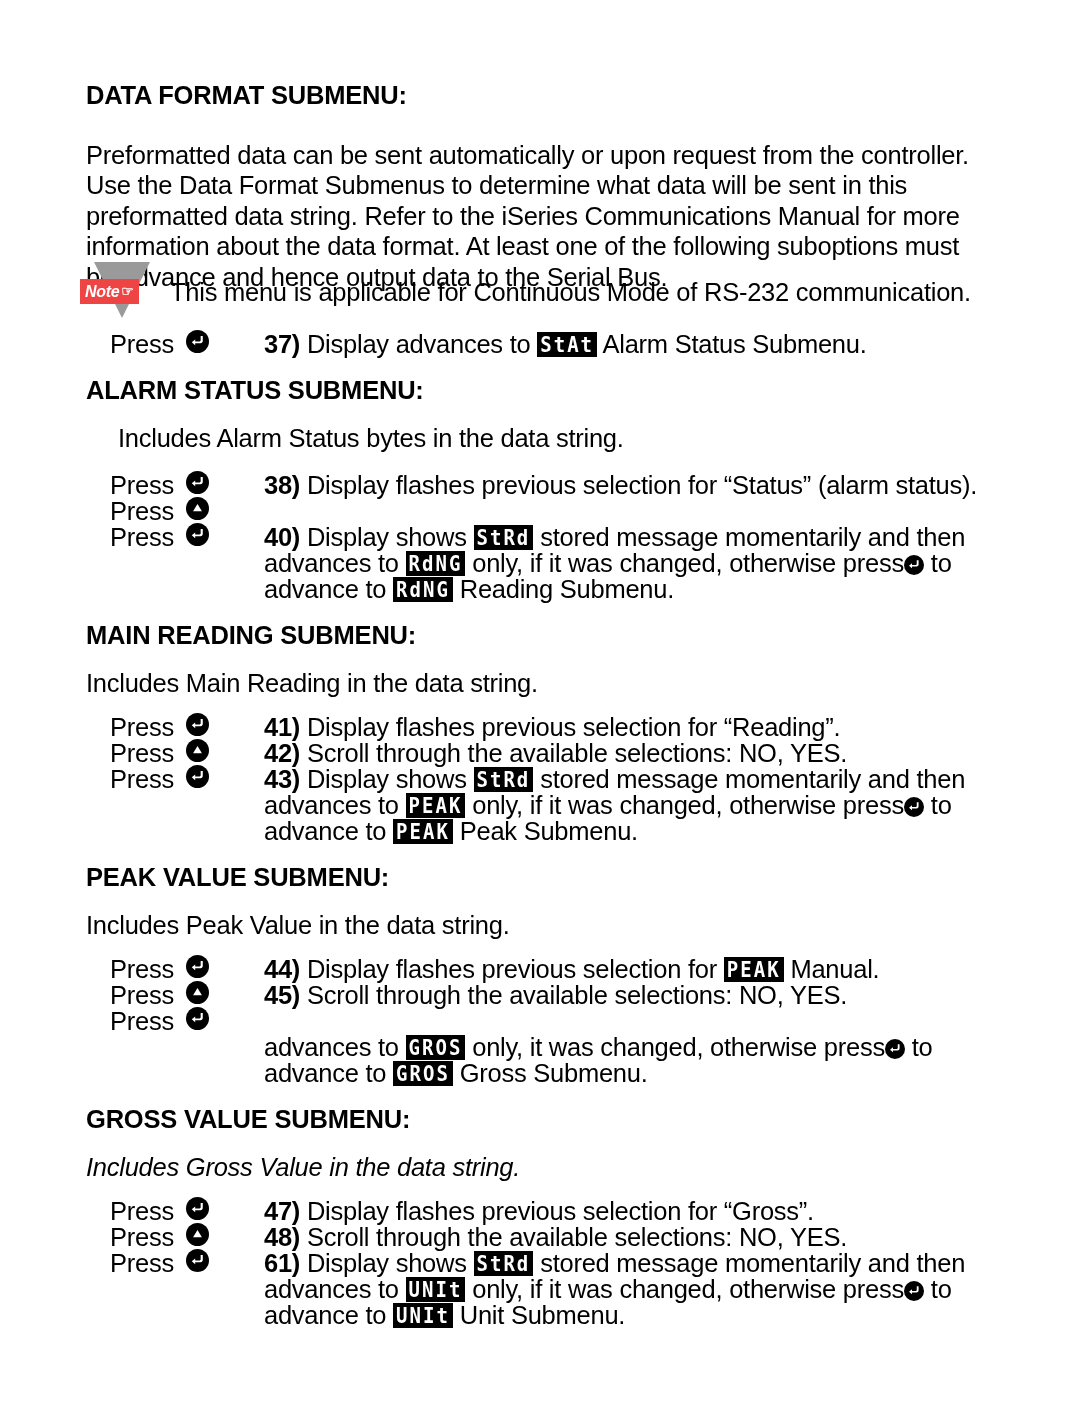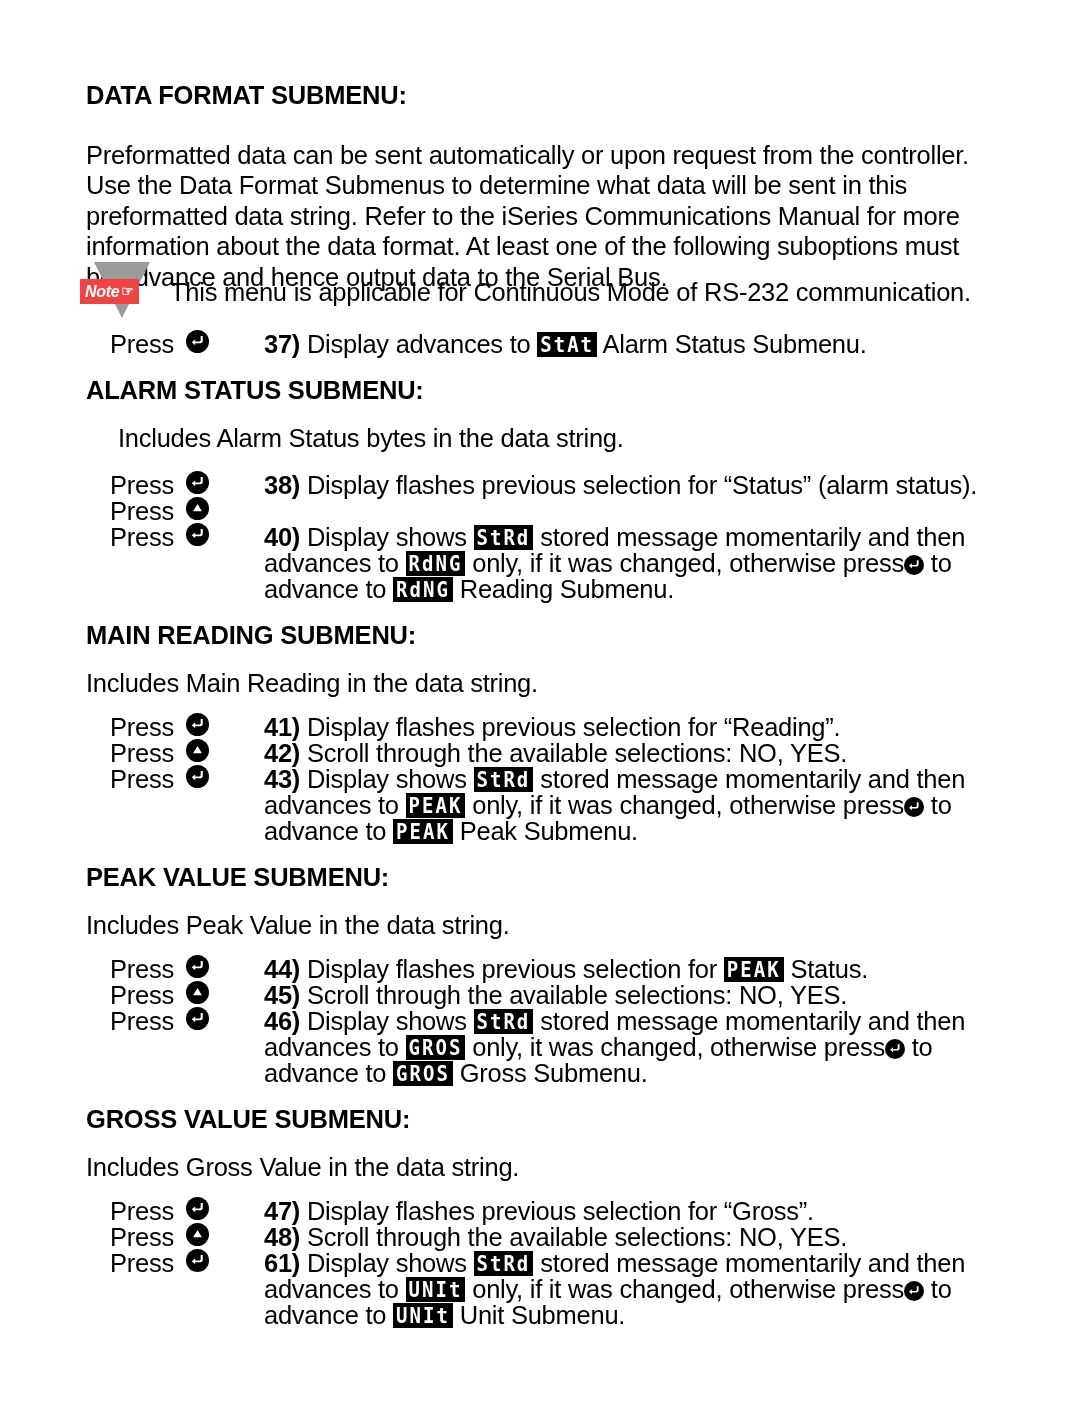--- a/index.html
+++ b/index.html
@@ -322,21 +322,21 @@
     <span class="ico-circle">
       <svg viewBox="0 0 24 24">
           <path d="M17.5 6.2v5.3c0 1.3-1 2.3-2.3 2.3H9.6V16l-3.6-3.1 3.6-3.1v2.1h4.6c.6 0 1.1-.5 1.1-1.1V6.2z" fill="#fff"></path>
         </svg>
     </span>
   </div>
   <div class="step" style="left:264px; top:956px;">
     <span class="num">44)</span>
     <span>Display flashes previous selection for</span>
     <span class="lcd"><span>PEAK</span></span>
-    <span>Status.</span>
+    <span>Manual.</span>
   </div>
 
   <div class="press-label" style="left:110px; top:982px;">Press</div>
   <div class="press-icon-slot" style="left:186px; top:981px;">
     <span class="ico-circle">
       <svg viewBox="0 0 24 24">
           <path d="M12 7.2l4.6 7.6H7.4z" fill="#fff"></path>
         </svg>
     </span>
   </div>
@@ -345,44 +345,38 @@
     <span>Scroll through the available selections: NO, YES.</span>
   </div>
 
   <div class="press-label" style="left:110px; top:1008px;">Press</div>
   <div class="press-icon-slot" style="left:186px; top:1007px;">
     <span class="ico-circle">
       <svg viewBox="0 0 24 24">
           <path d="M17.5 6.2v5.3c0 1.3-1 2.3-2.3 2.3H9.6V16l-3.6-3.1 3.6-3.1v2.1h4.6c.6 0 1.1-.5 1.1-1.1V6.2z" fill="#fff"></path>
         </svg>
     </span>
-  </div>
-  <div class="step" style="left:264px; top:1008px;">
-    <span class="num">46)</span>
-    <span>Display shows</span>
-    <span class="lcd"><span>StRd</span></span>
-    <span>stored message momentarily and then</span>
   </div>
   <div class="cont" style="left:264px; top:1034px;">
     <span>advances to</span>
     <span class="lcd"><span>GROS</span></span>
     <span>only, it  was changed, otherwise press</span><span class="ico-circle sm"><svg viewBox="0 0 24 24">
           <path d="M17.5 6.2v5.3c0 1.3-1 2.3-2.3 2.3H9.6V16l-3.6-3.1 3.6-3.1v2.1h4.6c.6 0 1.1-.5 1.1-1.1V6.2z" fill="#fff"></path>
         </svg></span>
     <span>to</span>
   </div>
   <div class="cont" style="left:264px; top:1060px;">
     <span>advance to</span>
     <span class="lcd"><span>GROS</span></span>
     <span>Gross Submenu.</span>
   </div>
 
   <div class="sec-heading" style="left:86px; top:1107px;">GROSS VALUE SUBMENU:</div>
 
-  <div class="one-line" style="left:86px; top:1152px;">Includes Gross Value in the data string.</div>
+  <div class="one-line" style="left:86px; top:1152px;font-style:italic;">Includes Gross Value in the data string.</div>
 
   <div class="press-label" style="left:110px; top:1198px;">Press</div>
   <div class="press-icon-slot" style="left:186px; top:1197px;">
     <span class="ico-circle">
       <svg viewBox="0 0 24 24">
           <path d="M17.5 6.2v5.3c0 1.3-1 2.3-2.3 2.3H9.6V16l-3.6-3.1 3.6-3.1v2.1h4.6c.6 0 1.1-.5 1.1-1.1V6.2z" fill="#fff"></path>
         </svg>
     </span>
   </div>
   <div class="step" style="left:264px; top:1198px;">

